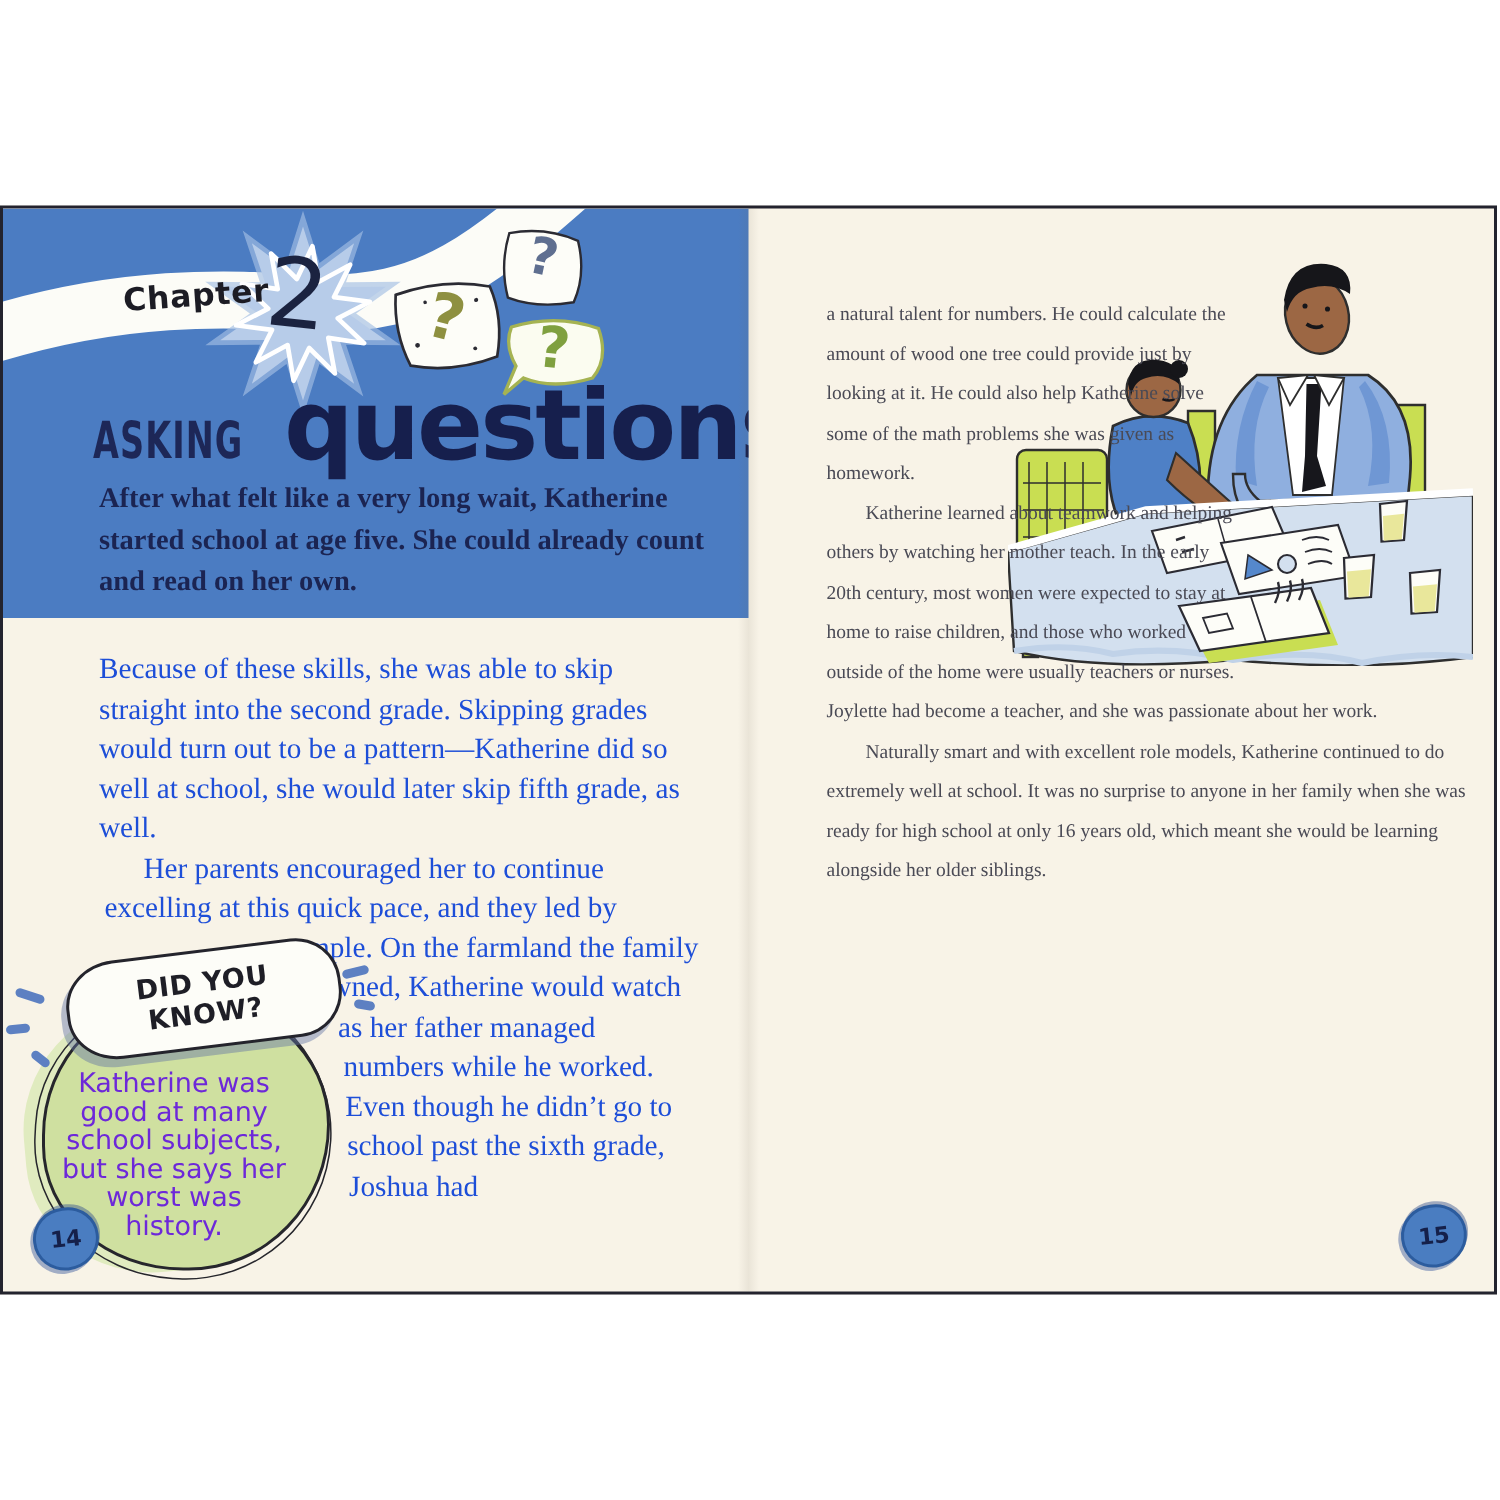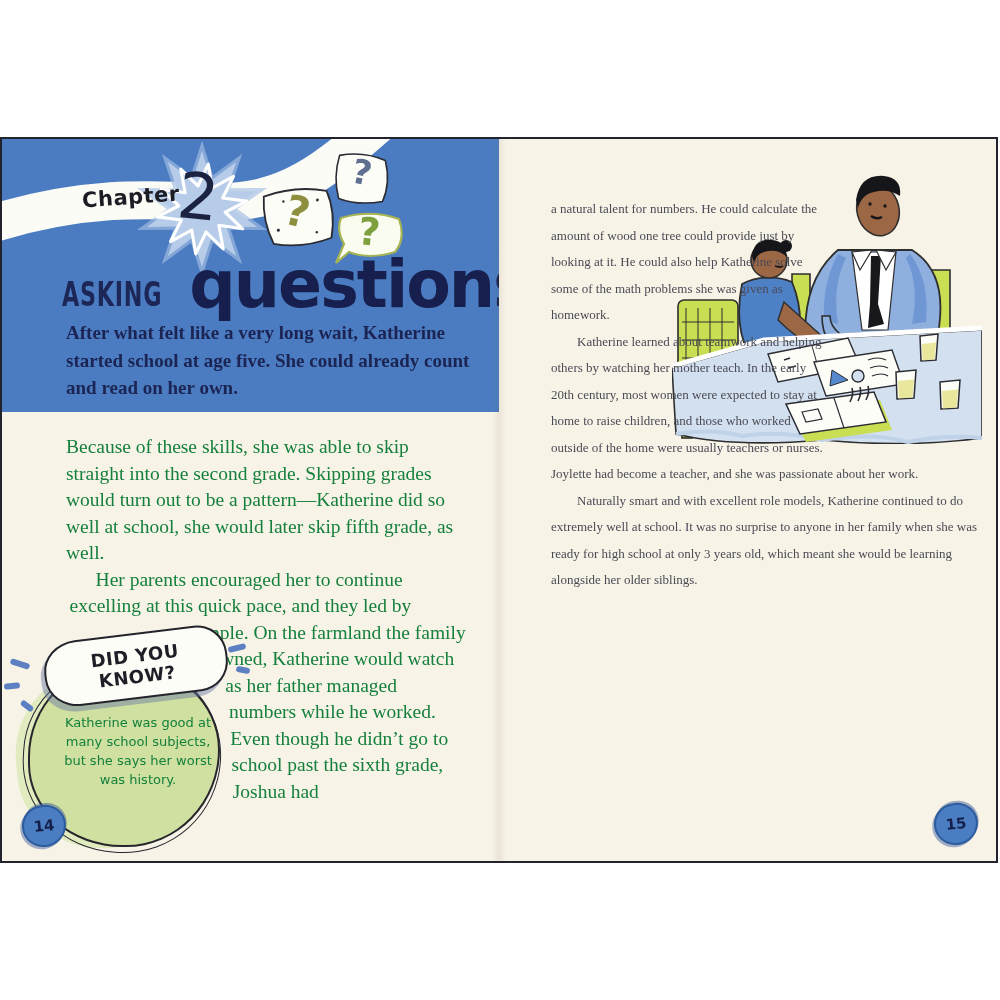--- a/index.html
+++ b/index.html
@@ -15,31 +15,31 @@
   .qm{position:absolute;font-family:"DejaVu Sans",sans-serif;font-weight:bold;line-height:1;}
   .qm1{left:283px;top:52px;font-size:42px;color:#8e9040;transform:rotate(14deg);}
   .qm2{left:350px;top:16px;font-size:34px;color:#5f6f90;transform:rotate(12deg);}
   .qm3{left:356px;top:74px;font-size:38px;color:#7fa03f;transform:rotate(6deg);}
   .title-row{position:absolute;left:60px;top:108px;display:flex;align-items:baseline;white-space:nowrap;text-align:center;}
   .kicker{font-family:"DejaVu Sans",sans-serif;font-size:31px;font-weight:bold;color:#1d2757;transform:scaleX(.72) scaleY(1.1);transform-origin:left bottom;letter-spacing:1px;}
   .big-title{font-family:"DejaVu Sans",sans-serif;font-size:65px;font-weight:bold;color:#161f4d;letter-spacing:-2px;margin-left:-12px;}
   .intro{position:absolute;left:64px;top:180px;width:424px;font-size:19px;line-height:27.5px;font-weight:bold;color:#1b2452;margin:0;}
 
   
-  .lp-body{position:absolute;left:64px;top:295px;width:400px;font-size:19.5px;line-height:26.5px;color:#15803d;}
+  .lp-body{position:absolute;left:64px;top:295px;width:400px;font-size:19.5px;line-height:26.5px;color:#1d4ed8;}
   .lp-body p,.rp-body p{margin:0;}
   .indent{text-indent:26px;}
   .dyk-float{float:left;width:180px;height:292px;shape-outside:polygon(0% 0%, 2% 0%, 2% 24%, 62% 25%, 62% 35%, 80% 36%, 90% 47%, 94% 100%, 0% 100%);}
 
   
   .dyk{position:absolute;left:0;top:488px;width:250px;height:236px;pointer-events:none;}
   .dyk-blob-bg{position:absolute;left:14px;top:38px;width:200px;height:182px;background:#e0ebbf;border-radius:48% 52% 55% 45%/50% 50% 55% 45%;transform:rotate(-5deg);}
   .dyk-circle{position:absolute;left:26px;top:36px;width:188px;height:180px;background:#cfe0a0;border:2px solid #26262c;border-radius:49% 51% 50% 50%/52% 48% 54% 46%;}
   .dyk-circle:before{content:"";position:absolute;left:-7px;top:-4px;right:-3px;bottom:-8px;border:1.5px solid #26262c;border-radius:52% 48% 50% 50%/50% 50% 52% 48%;transform:rotate(3deg);}
-  .dyk-fact{position:absolute;left:58px;top:86px;width:156px;text-align:center;font-family:"DejaVu Sans",sans-serif;font-size:13px;line-height:19px;color:#15803d;}
+  .dyk-fact{position:absolute;left:36px;top:86px;width:156px;text-align:center;font-family:"DejaVu Sans",sans-serif;font-size:18px;line-height:19px;color:#6d28d9;}
   .dyk-label{position:absolute;left:42px;top:6px;width:180px;height:62px;background:#fdfdf8;border:2.5px solid #24242c;border-radius:34px 30px 30px 34px/30px 30px 30px 30px;transform:rotate(-7deg);box-shadow:-4px 5px 0 rgba(100,118,165,.45);display:flex;align-items:center;justify-content:center;}
   .dyk-label-text{width:120px;text-align:center;font-family:"DejaVu Sans",sans-serif;font-weight:bold;font-size:18px;line-height:21px;color:#1e1e26;letter-spacing:.5px;}
   .dash{position:absolute;background:#5d80c2;border-radius:3px;height:6px;}
   .d1{left:8px;top:34px;width:20px;transform:rotate(18deg);}
   .d2{left:2px;top:56px;width:16px;transform:rotate(-6deg);}
   .d3{left:18px;top:76px;width:14px;transform:rotate(38deg);}
   .d4{left:226px;top:18px;width:18px;transform:rotate(-14deg);}
   .d5{left:234px;top:40px;width:14px;transform:rotate(10deg);}
 
   
@@ -185,19 +185,19 @@
             <path d="M250 190 l14 -1.5 l-1.5 17 l-12 1 z" fill="#e9e79b" stroke="none"></path>
             <path d="M224 218 l20 -2 l-2 28 l-17 1 z" fill="#fdfdf8"></path>
             <path d="M226 227 l16 -1.5 l-1.5 18 l-13.5 1 z" fill="#e9e79b" stroke="none"></path>
             <path d="M268 228 l20 -2 l-2 28 l-17 1 z" fill="#fdfdf8"></path>
             <path d="M270 237 l16 -1.5 l-1.5 18 l-13.5 1 z" fill="#e9e79b" stroke="none"></path>
           </g>
         </svg>
       </div>
       <p>a natural talent for numbers. He could calculate the amount of wood one tree could provide just by looking at it. He could also help Katherine solve some of the math problems she was given as homework.</p>
       <p class="indent">Katherine learned about teamwork and helping others by watching her mother teach. In the early 20th century, most women were expected to stay at home to raise children, and those who worked outside of the home were usually teachers or nurses. Joylette had become a teacher, and she was passionate about her work.</p>
-      <p class="indent">Naturally smart and with excellent role models, Katherine continued to do extremely well at school. It was no surprise to anyone in her family when she was ready for high school at only 3 years old, which meant she would be learning alongside her older siblings.</p>
+      <p class="indent">Naturally smart and with excellent role models, Katherine continued to do extremely well at school. It was no surprise to anyone in her family when she was ready for high school at only 16 years old, which meant she would be learning alongside her older siblings.</p>
     </div>
     <div class="badge badge-right">15</div>
   </div>
 
   <div class="gutter"></div>
 </div>
 
 </body></html>

